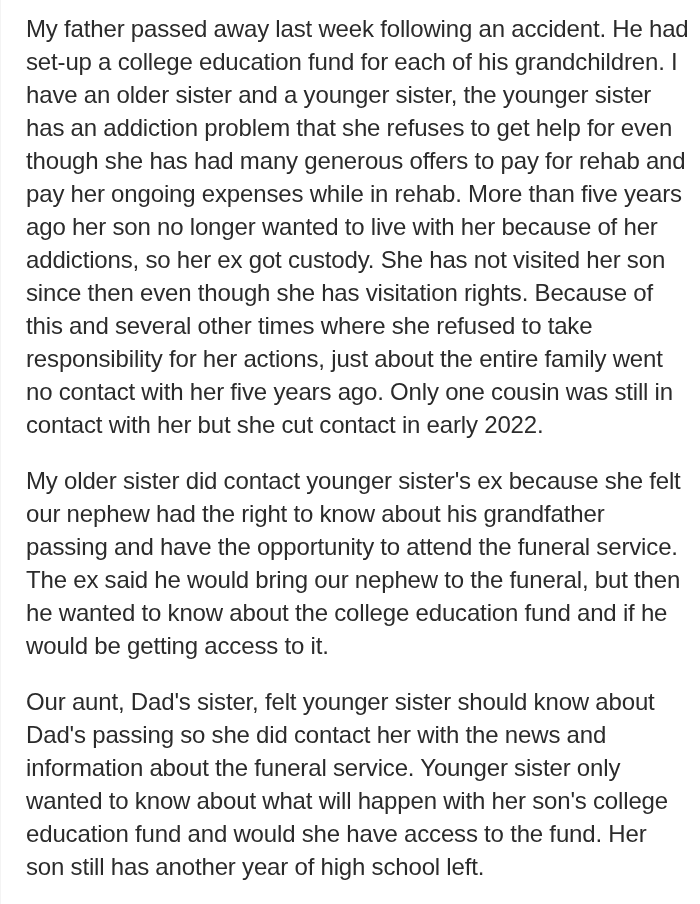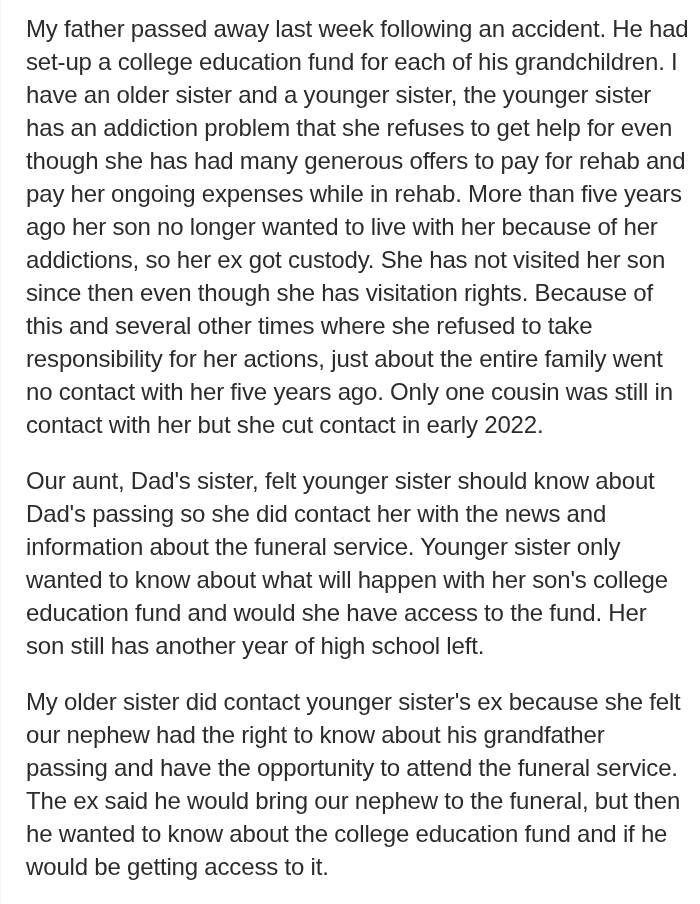--- a/index.html
+++ b/index.html
@@ -41,17 +41,17 @@
     margin-bottom: 0;
   }
 </style>
 </head>
 <body>
 
 <article id="post-body">
 
   <p class="post-paragraph">My father passed away last week following an accident. He had set-up a college education fund for each of his grandchildren. I have an older sister and a younger sister, the younger sister has an addiction problem that she refuses to get help for even though she has had many generous offers to pay for rehab and pay her ongoing expenses while in rehab. More than five years ago her son no longer wanted to live with her because of her addictions, so her ex got custody. She has not visited her son since then even though she has visitation rights. Because of this and several other times where she refused to take responsibility for her actions, just about the entire family went no contact with her five years ago. Only one cousin was still in contact with her but she cut contact in early 2022.</p>
 
+  <p class="post-paragraph">My older sister did contact younger sister's ex because she felt our nephew had the right to know about his grandfather passing and have the opportunity to attend the funeral service. The ex said he would bring our nephew to the funeral, but then he wanted to know about the college education fund and if he would be getting access to it.</p>
+
   <p class="post-paragraph">Our aunt, Dad's sister, felt younger sister should know about Dad's passing so she did contact her with the news and information about the funeral service. Younger sister only wanted to know about what will happen with her son's college education fund and would she have access to the fund. Her son still has another year of high school left.</p>
-
-  <p class="post-paragraph">My older sister did contact younger sister's ex because she felt our nephew had the right to know about his grandfather passing and have the opportunity to attend the funeral service. The ex said he would bring our nephew to the funeral, but then he wanted to know about the college education fund and if he would be getting access to it.</p>
 
 </article>
 
 </body></html>

